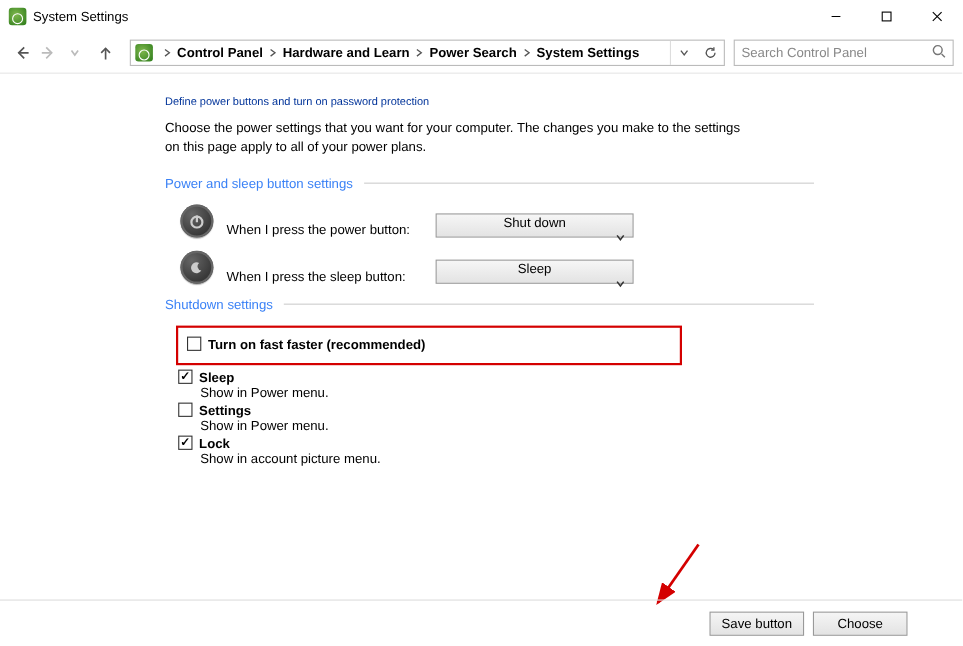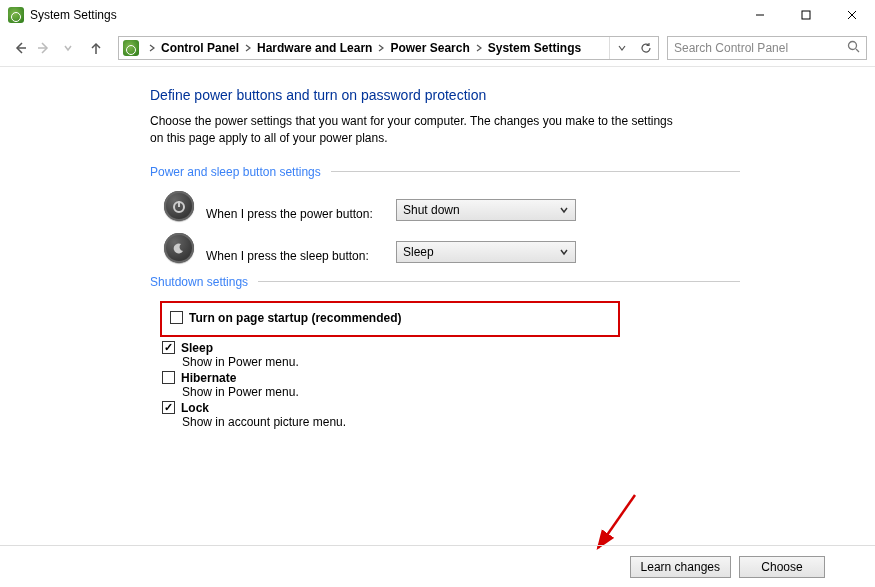--- a/index.html
+++ b/index.html
@@ -106,21 +106,21 @@
   .searchbox .sicon svg { stroke:#777; stroke-width:1.3; fill:none; }
   .searchbox span.ph { font-style: normal; color:#888; }
 
   .hr { height:1px; background:#e5e5e5; margin-top:2px; }
 
   
   .content {
     padding: 20px 0 0 150px;
     width: 740px;
   }
-  .h1 { color: #003399; font-size: 14px; margin-bottom: 10px; }
+  .h1 { color: #003399; font-size: 10px; margin-bottom: 10px; }
   .desc { font-size: 12px; line-height: 1.4; margin-bottom: 18px; max-width: 530px; }
 
   .section-label {
     font-size: 12px;
     color: #3b82f6;
     display: flex; align-items: center;
     margin-bottom: 12px;
   }
   .section-label .txt { padding-right: 8px; }
   .section-label .line { flex:1; height:1px; background:#ccc; margin-left:2px; }
@@ -140,20 +140,21 @@
   .power-icon svg { stroke:#ccc; stroke-width:2; fill:none; }
   .sleep-icon svg { stroke:#ccc; stroke-width:0; fill:#ccc; }
   .btnrow .lbl { width: 190px; }
   .select {
     width: 180px; height: 22px;
     border: 1px solid #999;
     background: linear-gradient(#f6f6f6,#e3e3e3);
     display:flex; align-items:center;
     padding: 0 6px;
     font-size: 12px;
+    flex-direction: column;
   }
   .select .chev { margin-left:auto; }
   .select .chev svg{ stroke:#333; stroke-width:1.4; fill:none;}
 
   .shutdown-settings { margin-top: 10px; }
   .redbox {
     border: 2px solid #d40000;
     padding: 6px 8px 8px 8px;
     margin: 3px 120px 4px 10px;
   }
@@ -342,37 +343,37 @@
   <div class="shutdown-settings">
     <div class="section-label">
       <span class="txt">Shutdown settings</span>
       <span class="line"></span>
     </div>
 
     <div class="redbox">
       <div class="opt" style="margin-left:0">
         <div class="row1">
           <span class="cb"></span>
-          <span class="bold">Turn on page startup (recommended)</span>
+          <span class="bold">Turn on fast faster (recommended)</span>
         </div>
       </div>
     </div>
 
     <div class="opt">
       <div class="row1">
         <span class="cb checked"></span>
         <span class="bold">Sleep</span>
       </div>
       <div class="subt">Show in Power menu.</div>
     </div>
 
     <div class="opt">
       <div class="row1">
         <span class="cb"></span>
-        <span class="bold">Hibernate</span>
+        <span class="bold">Settings</span>
       </div>
       <div class="subt">Show in Power menu.</div>
     </div>
 
     <div class="opt">
       <div class="row1">
         <span class="cb checked"></span>
         <span class="bold">Lock</span>
       </div>
       <div class="subt">Show in account picture menu.</div>
@@ -385,15 +386,15 @@
     <defs>
       <marker id="ah" markerWidth="10" markerHeight="10" refX="7" refY="3" orient="auto">
         <path d="M0,0 L8,3 L0,6 Z" fill="#d40000"></path>
       </marker>
     </defs>
     <line x1="45" y1="5" x2="8" y2="58" stroke="#d40000" stroke-width="2.5" marker-end="url(#ah)"></line>
   </svg>
 </div>
 
 <div class="footer">
-  <div class="btn">Learn changes</div>
+  <div class="btn">Save button</div>
   <div class="btn">Choose</div>
 </div>
 
 </body></html>

